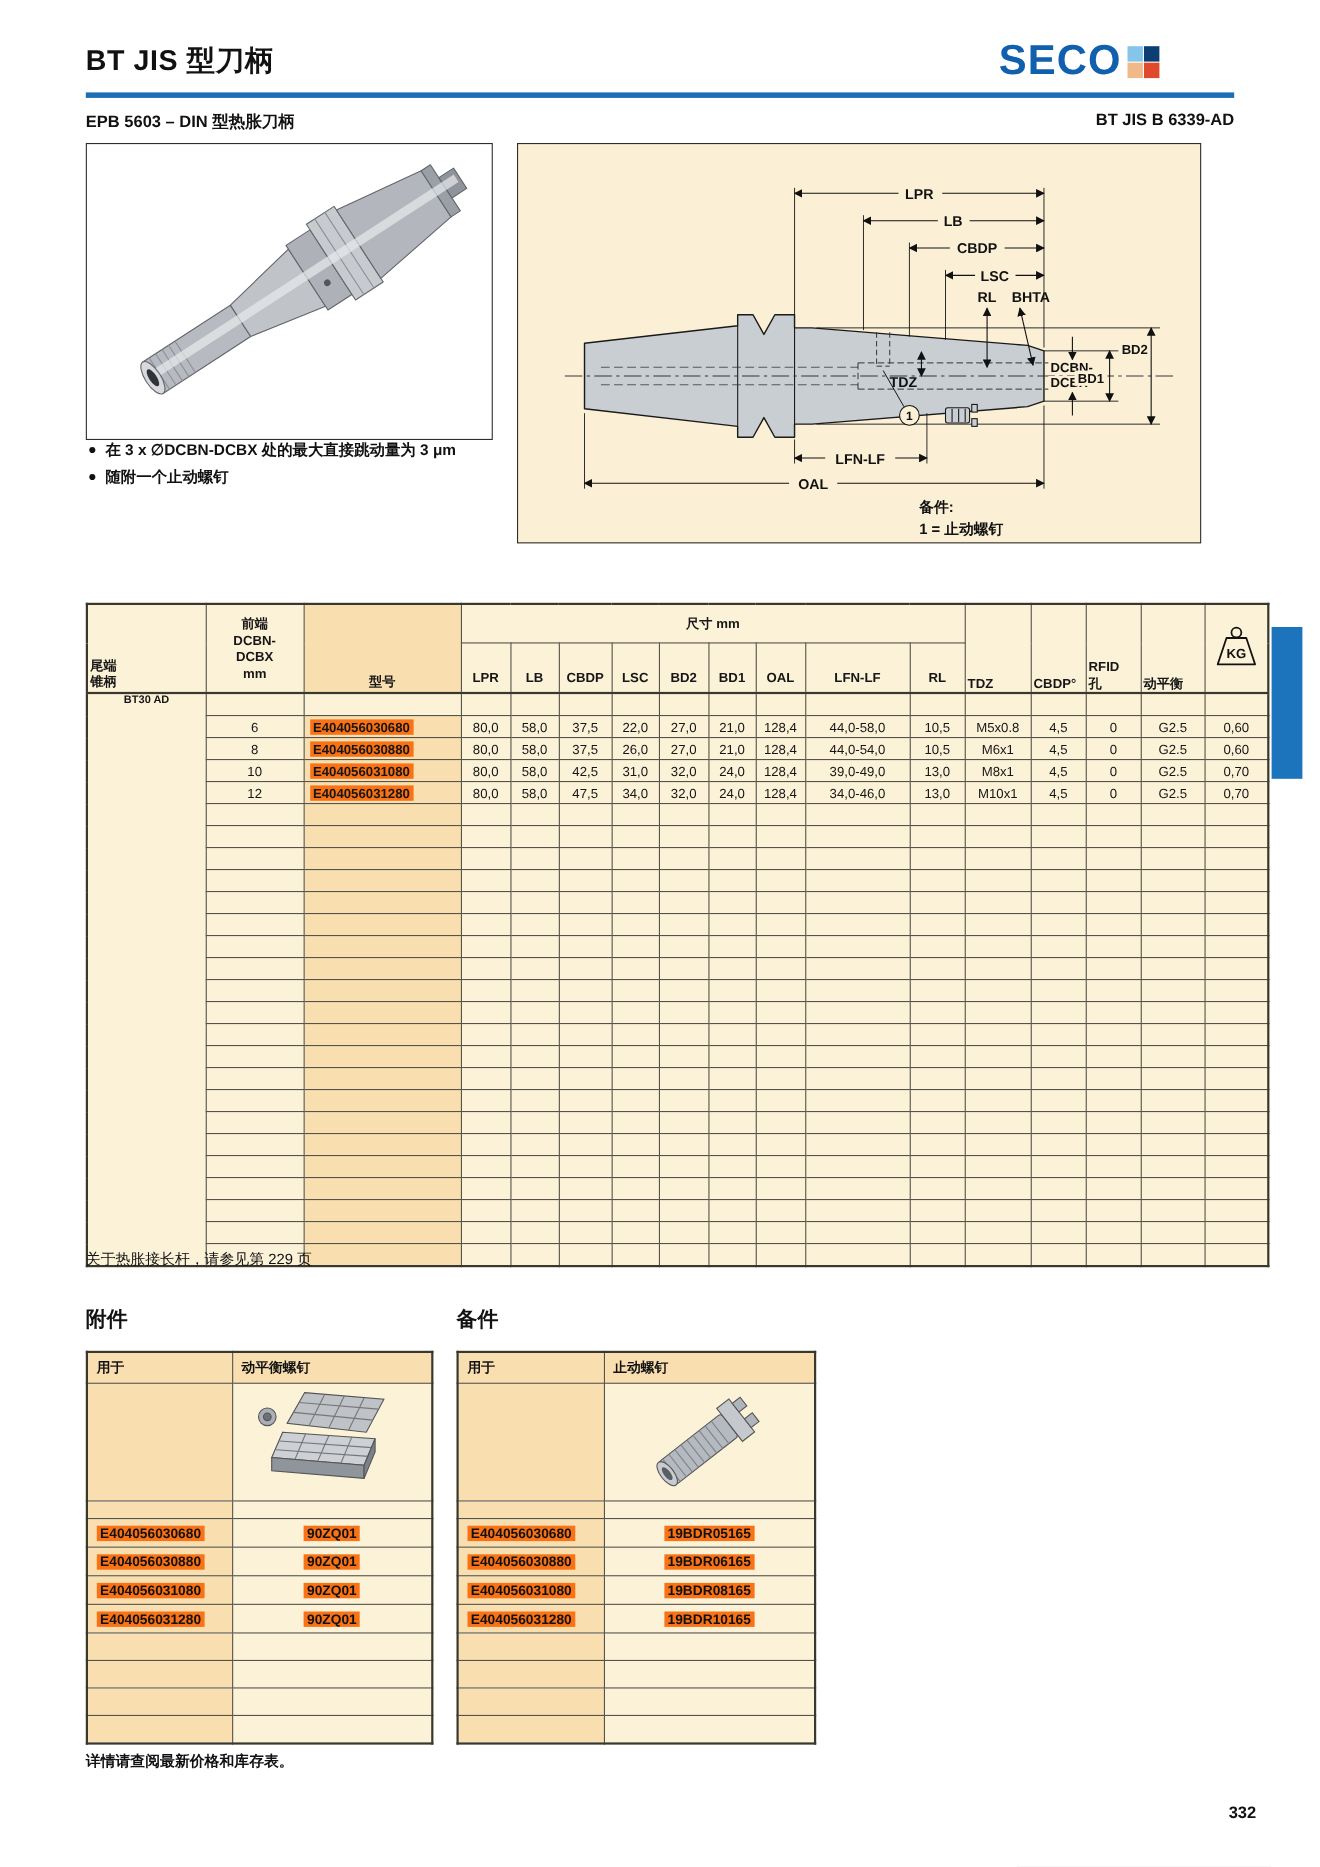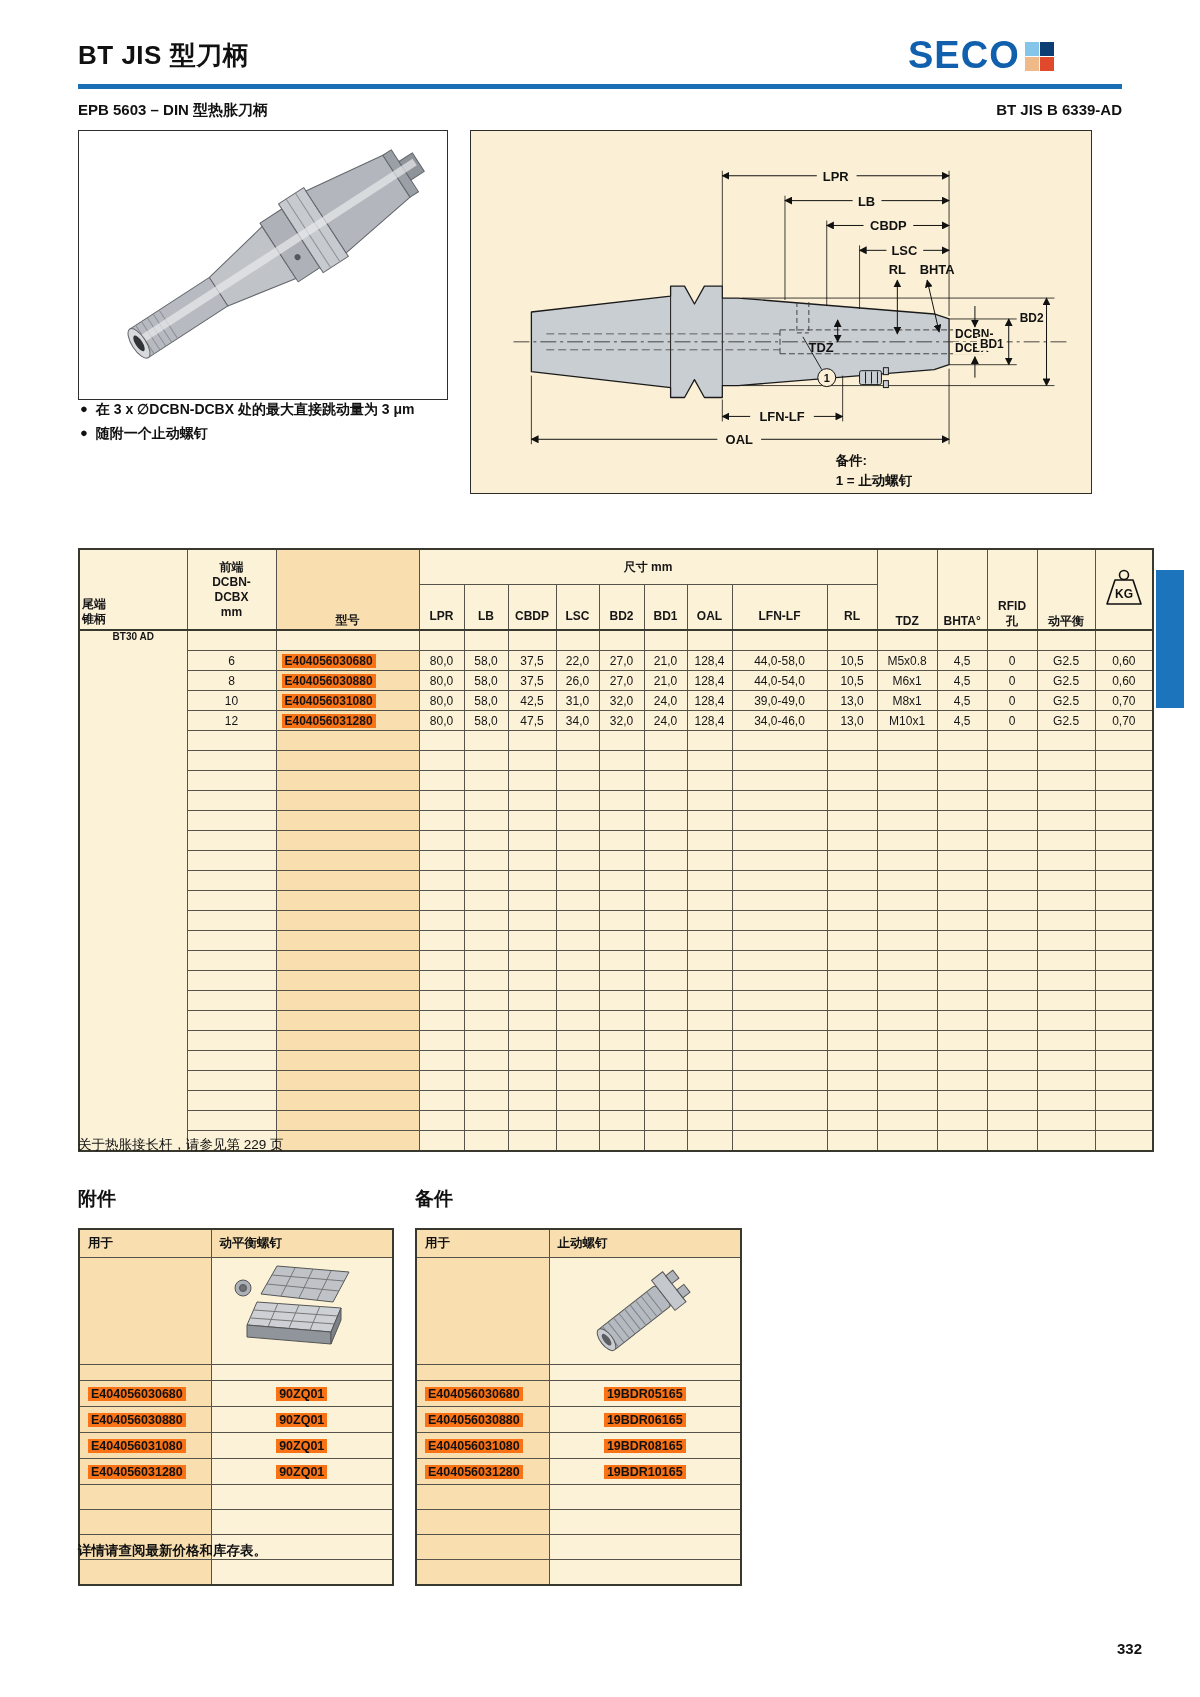--- a/index.html
+++ b/index.html
@@ -23,24 +23,24 @@
   .diagram-box{position:absolute;left:470px;top:130px;width:620px;height:362px;border:1px solid #2e2e2e;background:#fbf0d5;}
   .diagram-box svg{display:block;}
   
   .main-table{position:absolute;left:78px;top:548px;width:1074px;border-collapse:collapse;table-layout:fixed;
               background:#fcf2d8;border:2px solid #39382f;font-size:12px;color:#161616;}
   .main-table th,.main-table td{border:1px solid #55534a;overflow:hidden;white-space:nowrap;padding:0 2px;}
   .main-table thead{border-bottom:2px solid #39382f;}
   .main-table thead th{font-weight:bold;}
   .dims-band{height:34px;text-align:center;vertical-align:middle;}
   .dims-labels th{height:38px;text-align:center;vertical-align:bottom;padding-bottom:6px;}
-  .th-tail{vertical-align:bottom;text-align:left;padding:2px 5px 5px;line-height:1.3;font-family:Liberation Mono, monospace;}
+  .th-tail{vertical-align:bottom;text-align:left;padding:2px 5px 5px;line-height:1.3;}
   .th-front{vertical-align:middle;text-align:center;line-height:1.25;}
   .th-model{vertical-align:bottom;text-align:center;padding:2px 6px 5px;background:#f9dfb0;}
-  .th-b{vertical-align:bottom;text-align:center;padding-bottom:6px;line-height:1.25;}
+  .th-b{vertical-align:bottom;text-align:left;padding-bottom:6px;line-height:1.25;}
   .th-kg{vertical-align:middle;text-align:center;}
   .main-table tbody td{text-align:center;height:19px;}
   .group-row td{height:18px;}
   .tail-cell{vertical-align:top;text-align:left;padding:2px 5px;font-weight:bold;font-size:10px;margin-top:32px;}
   .main-table td.model{text-align:left;padding-left:5px;background:#f9dfb0;}
   .e-row td{height:19.6px;}
   .hl{background:#f97316;padding:0 3px;font-weight:bold;}
   .side-tab{position:absolute;left:1156px;top:570px;width:28px;height:138px;background:#1b74bc;}
   .note{position:absolute;left:78px;top:1136px;font-size:13.5px;font-weight:400;}
   
@@ -51,21 +51,21 @@
   .small-table th,.small-table td{border:1px solid #55534a;overflow:hidden;}
   .small-table.acc{left:78px;width:314px;} .small-table.spare{left:415px;width:325px;}
   .s-h{background:#f9dfb0;text-align:left;padding:4px 8px 5px;font-weight:bold;height:18px;vertical-align:middle;margin-left:28px;}
   .c-for{background:#f9dfb0;}
   .img-row td{height:104px;}
   .c-img{text-align:center;vertical-align:middle;}
   .thin-row td{height:13px;}
   .s-row td{height:23px;text-align:center;}
   .s-row td:first-child{text-align:left;padding-left:8px;}
   .se-row td{height:22px;}
-  .footer-note{position:absolute;left:78px;top:1542px;font-size:13.5px;font-weight:bold;}
+  .footer-note{position:absolute;left:78px;top:1592px;font-size:13.5px;font-weight:bold;}
   .page-num{position:absolute;right:58px;top:1640px;font-size:15px;font-weight:600;}
   svg text{font-family:"Liberation Sans",sans-serif;}
 </style>
 </head>
 <body>
 
 <div class="page">
 
   <div class="title">BT JIS 型刀柄</div>
   <div class="logo">
@@ -245,21 +245,21 @@
         </th>
         <th class="th-front" rowspan="2">
           <div>前端</div>
             <div>DCBN-</div>
           <div>DCBX</div>
             <div>mm</div>
         </th>
         <th class="th-model" rowspan="2">型号</th>
         <th class="dims-band" colspan="9">尺寸 mm</th>
         <th class="th-b" rowspan="2">TDZ</th>
-        <th class="th-b" rowspan="2">BHTA°</th>
+        <th class="th-b" rowspan="2">CBDP°</th>
         <th class="th-b" rowspan="2">
           <div>RFID</div>
             <div>孔</div>
         </th>
         <th class="th-b" rowspan="2">动平衡</th>
         <th class="th-kg" rowspan="2">
           <svg width="44" height="40" viewBox="0 0 44 40">
             <circle cx="22" cy="7" r="4.5" fill="none" stroke="#111" stroke-width="1.6"></circle>
             <path d="M13,12 L31,12 L39,36 L5,36 Z" fill="#fcf2d8" stroke="#111" stroke-width="1.6" stroke-linejoin="round"></path>
             <text x="22" y="30" text-anchor="middle" font-size="12" font-weight="bold" fill="#111">KG</text>

